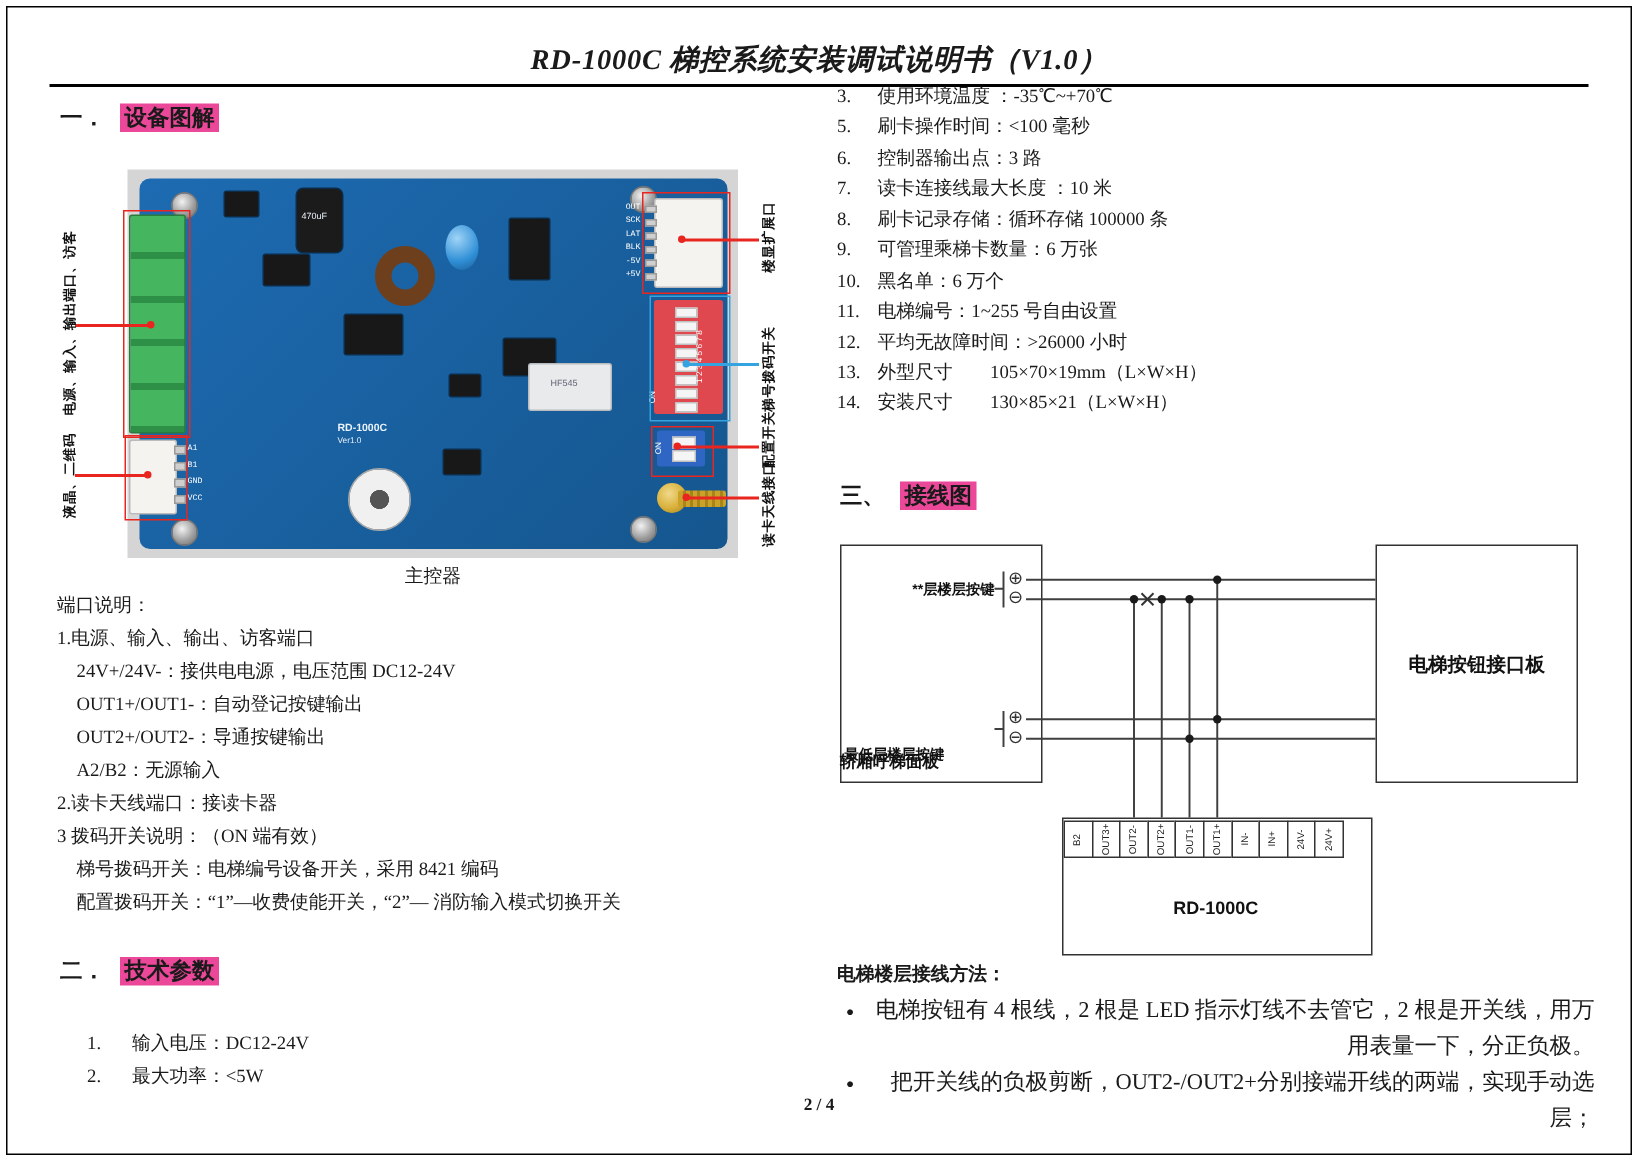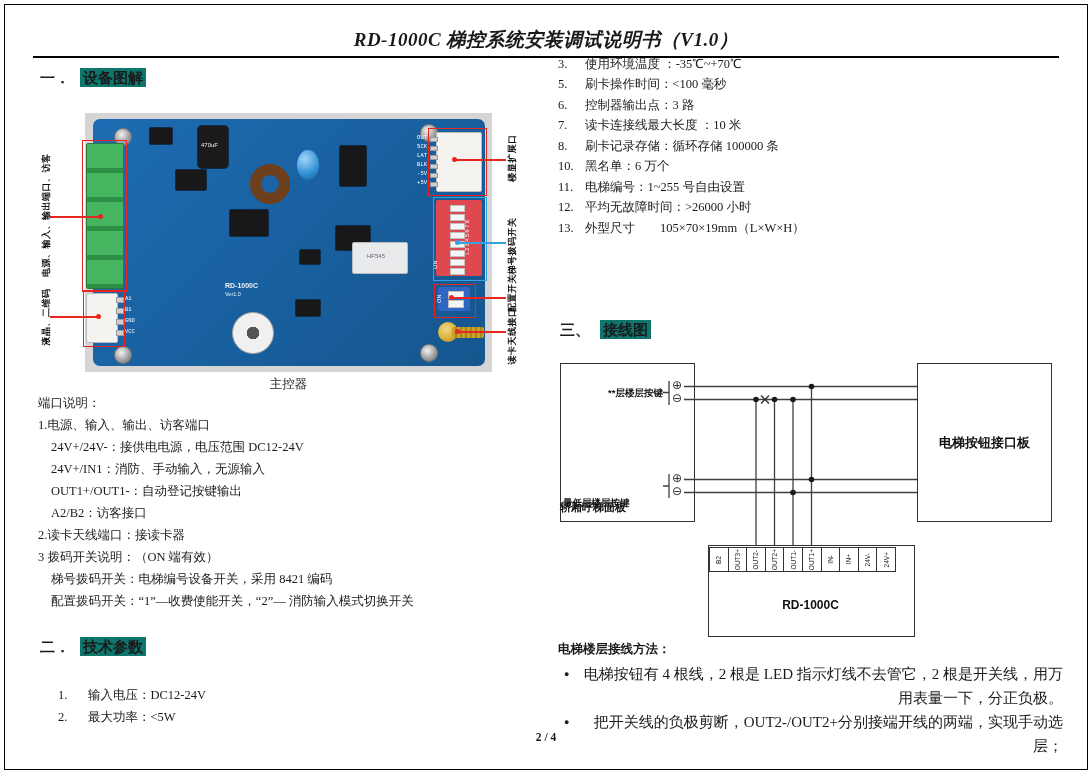--- a/index.html
+++ b/index.html
@@ -4,21 +4,21 @@
 <style>
   html,body{margin:0;padding:0;background:#e9e9e9;}
   .page{position:relative;width:1092px;height:774px;background:#fff;margin:0 auto;
         font-family:"Liberation Serif",serif;color:#1a1a1a;overflow:hidden;}
   .page-border{position:absolute;left:4px;top:4px;right:4px;bottom:4px;border:1.5px solid #000;pointer-events:none;}
   .title{position:absolute;left:0;top:27px;width:1092px;text-align:center;
          font-size:19px;font-weight:bold;font-style:italic;letter-spacing:.5px;}
   .title-rule{position:absolute;left:33px;top:56px;width:1026px;height:2px;background:#000;}
   .heading{position:absolute;font-size:15px;font-weight:bold;font-family:"Liberation Sans",sans-serif;white-space:nowrap;}
   .h-num{margin-right:10px;}
-  .h-hl{background:#0f766e;padding:1px 3px;}
+  .h-hl{background:#ec4899;padding:1px 3px;}
   
   .photo{position:absolute;left:85px;top:113px;width:407px;height:259px;background:#d5d5d5;}
   .pcb{position:absolute;left:8px;top:6px;width:392px;height:247px;border-radius:7px;
        background:linear-gradient(135deg,#1d6bb2,#15568e);} 
   .screw{position:absolute;width:16px;height:16px;border-radius:50%;
          background:radial-gradient(circle at 40% 35%,#f2f2f2,#9a9a9a 60%,#6d6d6d);border:1px solid #777;}
   .greenblk{position:absolute;background:repeating-linear-gradient(#46b560 0 24px,#2e8f46 24px 29px);
             border:1px solid #2a7b3d;border-radius:2px;}
   .connB{position:absolute;background:#f4f3ef;border:1px solid #bbb;border-radius:2px;}
   .pin{position:absolute;background:#cfcfcf;border:1px solid #999;}
@@ -183,47 +183,49 @@
   <div class="vlabel" style="left:480px;top:240px;width:64px">梯号拨码开关</div>
   <div class="vlabel" style="left:490px;top:287px;width:44px">配置开关</div>
   <div class="vlabel" style="left:480px;top:330px;width:64px">读卡天线接口</div>
 
   <div class="caption">主控器</div>
 
   <div class="pd">
     <div class="pd-line">端口说明：</div>
     <div class="pd-line">1.电源、输入、输出、访客端口</div>
     <div class="pd-line ind1">24V+/24V-：接供电电源，电压范围 DC12-24V</div>
-    <div class="pd-line ind1">24V+/IN1：消防、手动输入，无源输入</div>
     <div class="pd-line ind1">OUT1+/OUT1-：自动登记按键输出</div>
-    <div class="pd-line ind1">A2/B2：访客接口</div>
+    <div class="pd-line ind1">OUT2+/OUT2-：导通按键输出</div>
+    <div class="pd-line ind1">A2/B2：无源输入</div>
     <div class="pd-line">2.读卡天线端口：接读卡器</div>
     <div class="pd-line">3 拨码开关说明：（ON 端有效）</div>
     <div class="pd-line ind1">梯号拨码开关：电梯编号设备开关，采用 8421 编码</div>
     <div class="pd-line ind1">配置拨码开关：“1”—收费使能开关，“2”— 消防输入模式切换开关</div>
   </div>
 
   <div class="heading" style="left:40px;top:638px">
     <span class="h-num">二．</span><span class="h-hl">技术参数</span>
   </div>
   <div class="tech">
     <div class="tech-row"><span class="tech-num">1.</span><span>输入电压：DC12-24V</span></div>
     <div class="tech-row"><span class="tech-num">2.</span><span>最大功率：&lt;5W</span></div>
   </div>
 
   <div class="specs">
     <div class="spec-row"><span class="spec-num">3.</span><span>使用环境温度 ：-35℃~+70℃</span></div>
     <div class="spec-row"><span class="spec-num">5.</span><span>刷卡操作时间：&lt;100 毫秒</span></div>
     <div class="spec-row"><span class="spec-num">6.</span><span>控制器输出点：3 路</span></div>
     <div class="spec-row"><span class="spec-num">7.</span><span>读卡连接线最大长度 ：10 米</span></div>
     <div class="spec-row"><span class="spec-num">8.</span><span>刷卡记录存储：循环存储 100000 条</span></div>
+    <div class="spec-row"><span class="spec-num">9.</span><span>可管理乘梯卡数量：6 万张</span></div>
     <div class="spec-row"><span class="spec-num">10.</span><span>黑名单：6 万个</span></div>
     <div class="spec-row"><span class="spec-num">11.</span><span>电梯编号：1~255 号自由设置</span></div>
     <div class="spec-row"><span class="spec-num">12.</span><span>平均无故障时间：&gt;26000 小时</span></div>
     <div class="spec-row"><span class="spec-num">13.</span><span>外型尺寸　　105×70×19mm（L×W×H）</span></div>
+    <div class="spec-row"><span class="spec-num">14.</span><span>安装尺寸　　130×85×21（L×W×H）</span></div>
   </div>
 
   <div class="heading" style="left:560px;top:321px">
     <span class="h-num">三、</span><span class="h-hl">接线图</span>
   </div>
 
   <div class="dbox" style="left:560px;top:363px;width:133px;height:157px"></div>
   <div class="dbox" style="left:917px;top:363px;width:133px;height:157px;display:flex;align-items:center;justify-content:center">
     <span class="dlabel" style="position:static;font-size:13px">电梯按钮接口板</span>
   </div>

